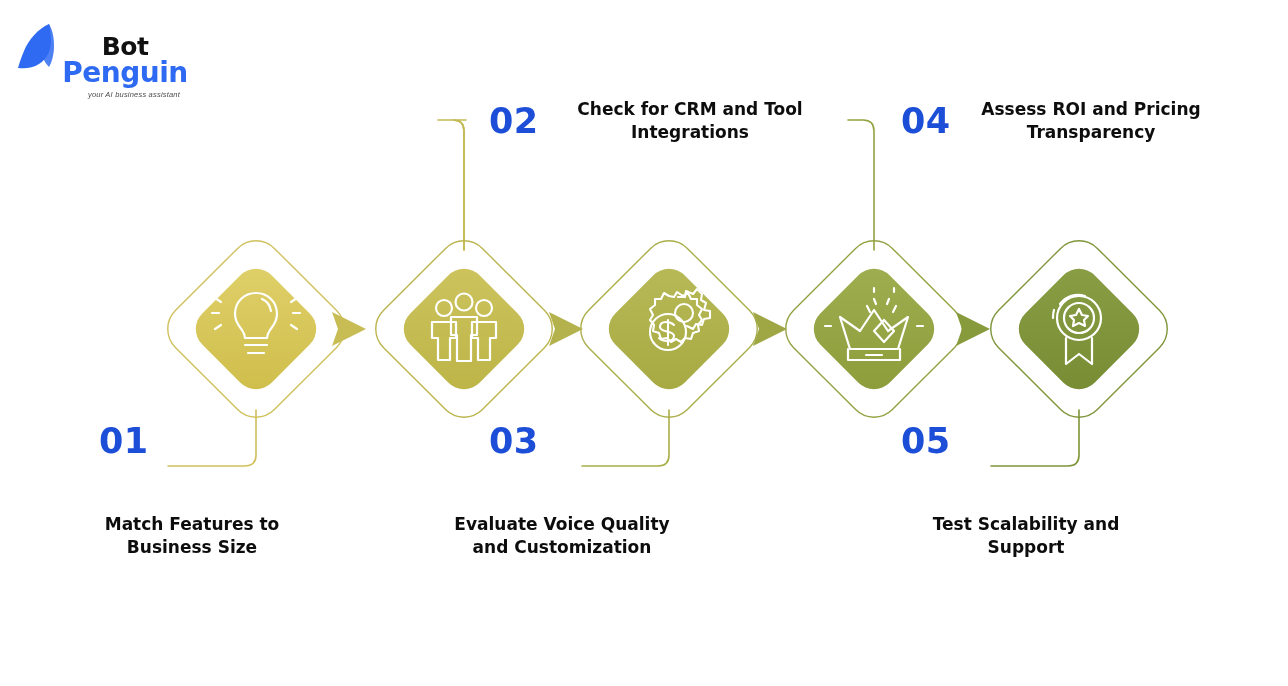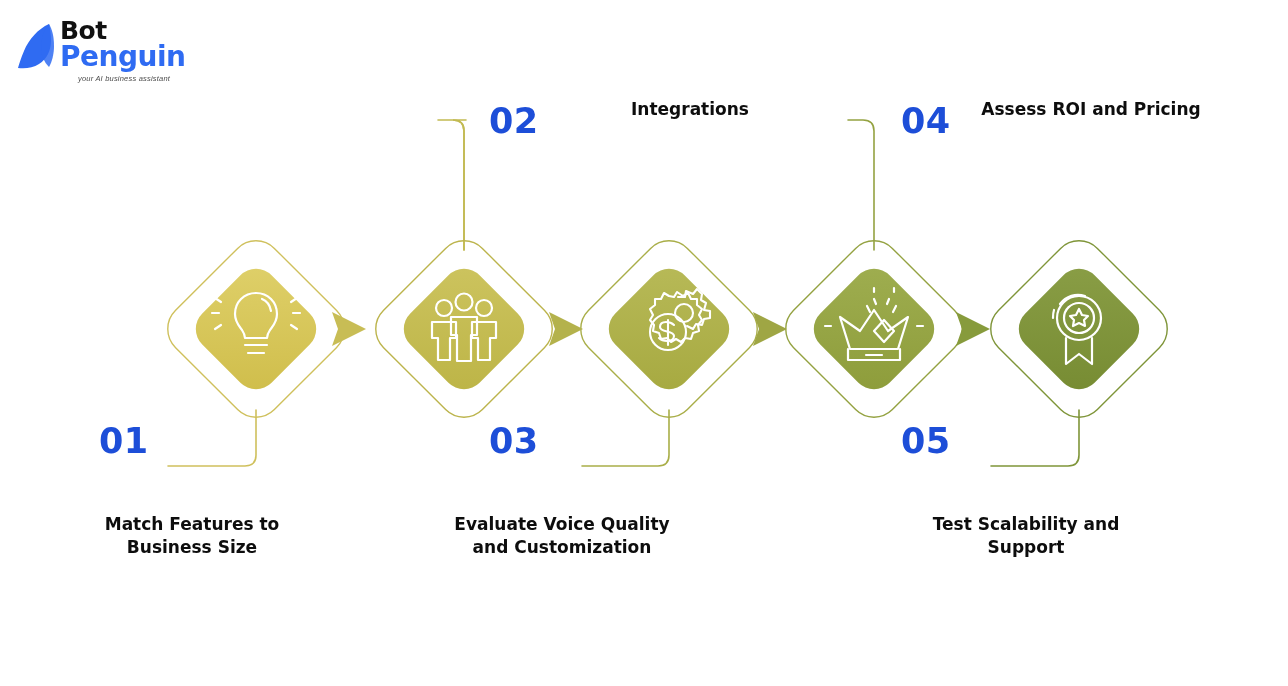--- a/index.html
+++ b/index.html
@@ -26,22 +26,23 @@
   #logo .logo-mark {
     position: absolute;
     left: 0;
     top: 4px;
     width: 46px;
     height: 48px;
   }
   #logo .logo-wordmark {
     position: absolute;
     left: 44px;
-    top: 0px;
+    top: 16px;
     width: 130px;
+    text-align: center;
   }
   #logo .logo-bot {
     font-family: "DejaVu Sans", sans-serif;
     font-weight: bold;
     font-size: 25px;
     color: #111111;
     line-height: 26px;
     letter-spacing: -0.5px;
     display: block;
   }
@@ -237,30 +238,32 @@
   <div class="step-num" style="left:489px; top:424px;text-align:right;">03</div>
   <div class="step-num" style="left:901px; top:104px;">04</div>
   <div class="step-num" style="left:901px; top:424px;">05</div>
 
   <div class="step-caption" style="left:62px; top:513px; width:260px;">
     <div>Match Features to</div>
     <div>Business Size</div>
   </div>
 
   <div class="step-caption" style="left:545px; top:98px; width:290px;">
+    <div>Check for CRM and Tool</div>
     <div>Integrations</div>
   </div>
 
   <div class="step-caption" style="left:432px; top:513px; width:260px;">
     <div>Evaluate Voice Quality</div>
     <div>and Customization</div>
   </div>
 
   <div class="step-caption" style="left:956px; top:98px; width:270px;">
     <div>Assess ROI and Pricing</div>
+    <div>Transparency</div>
   </div>
 
   <div class="step-caption" style="left:896px; top:513px; width:260px;">
     <div>Test Scalability and</div>
     <div>Support</div>
   </div>
 
 </div>
 
 </body></html>

